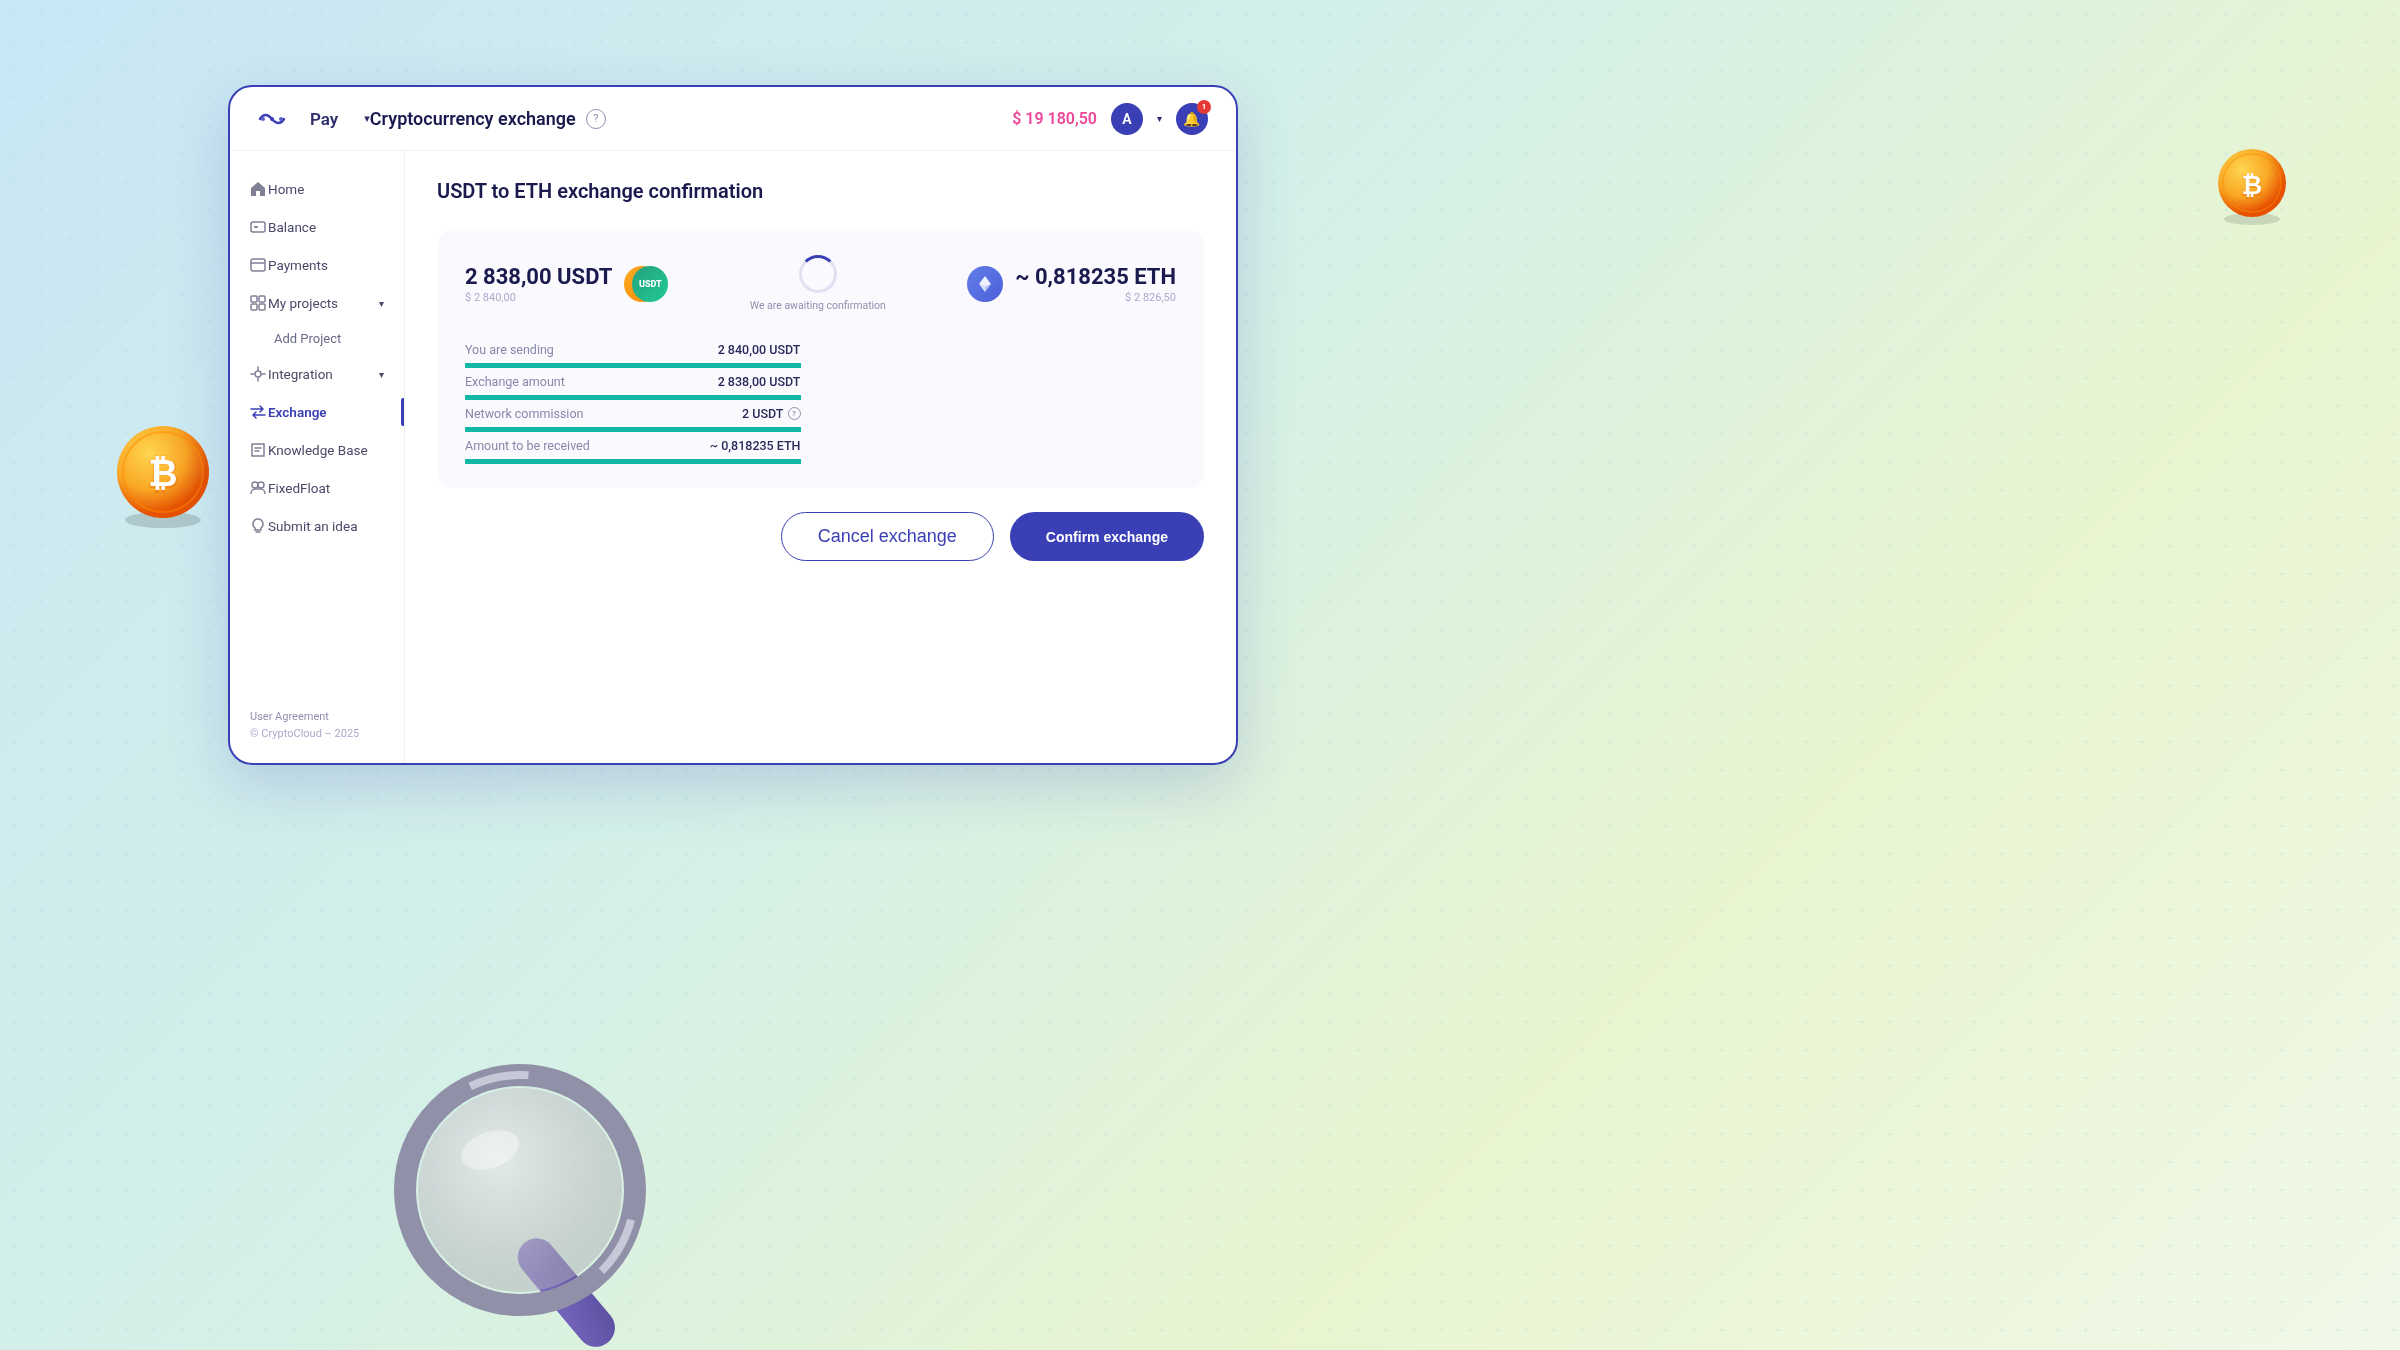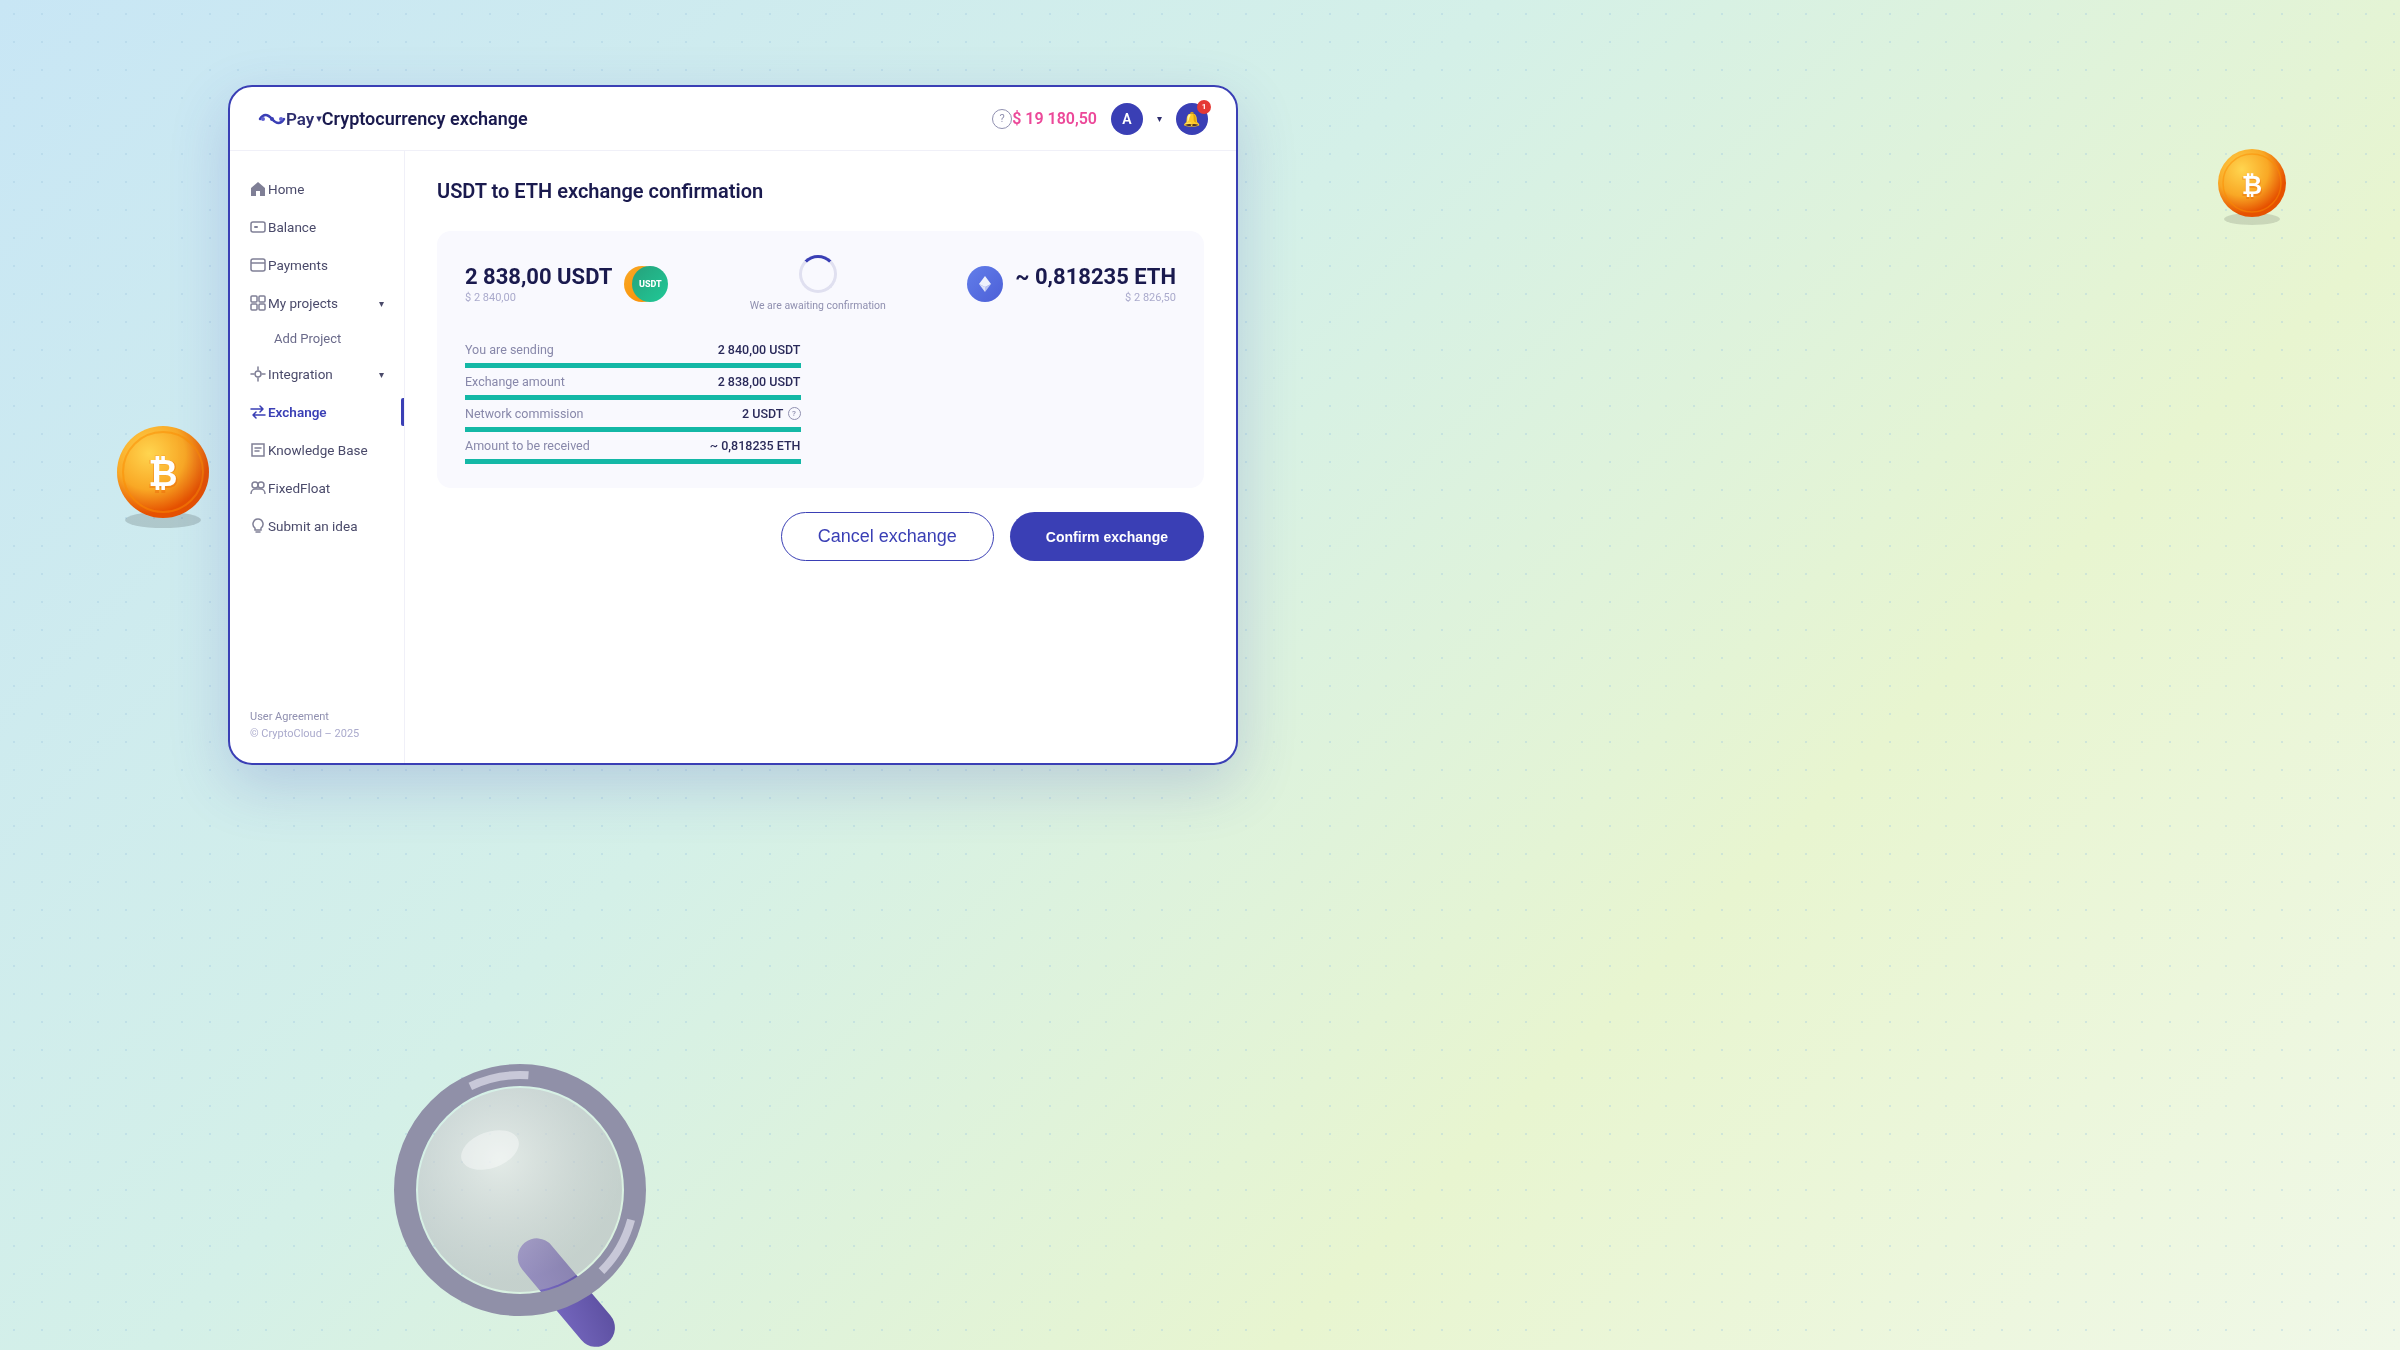--- a/index.html
+++ b/index.html
@@ -44,21 +44,21 @@
       align-items: center;
       padding: 0 28px;
       height: 64px;
       border-bottom: 1px solid #f0f0f8;
       flex-shrink: 0;
     }
 
     .logo-area {
       display: flex;
       align-items: center;
-      gap: 0;
+      gap: 24px;
       cursor: pointer;
     }
 
     .logo-icon {
       width: 28px;
       height: 20px;
     }
 
     .logo-text {
       font-size: 17px;
@@ -69,21 +69,21 @@
     .logo-chevron {
       font-size: 11px;
       color: #2d2d6e;
       margin-left: 2px;
     }
 
     .header-title-area {
       flex: 1;
       display: flex;
       align-items: center;
-      justify-content: space-between;
+      justify-content: flex-start;
       gap: 10px;
     }
 
     .header-title {
       font-size: 18px;
       font-weight: 600;
       color: #1a1a4e;
     }
 
     .help-icon {

